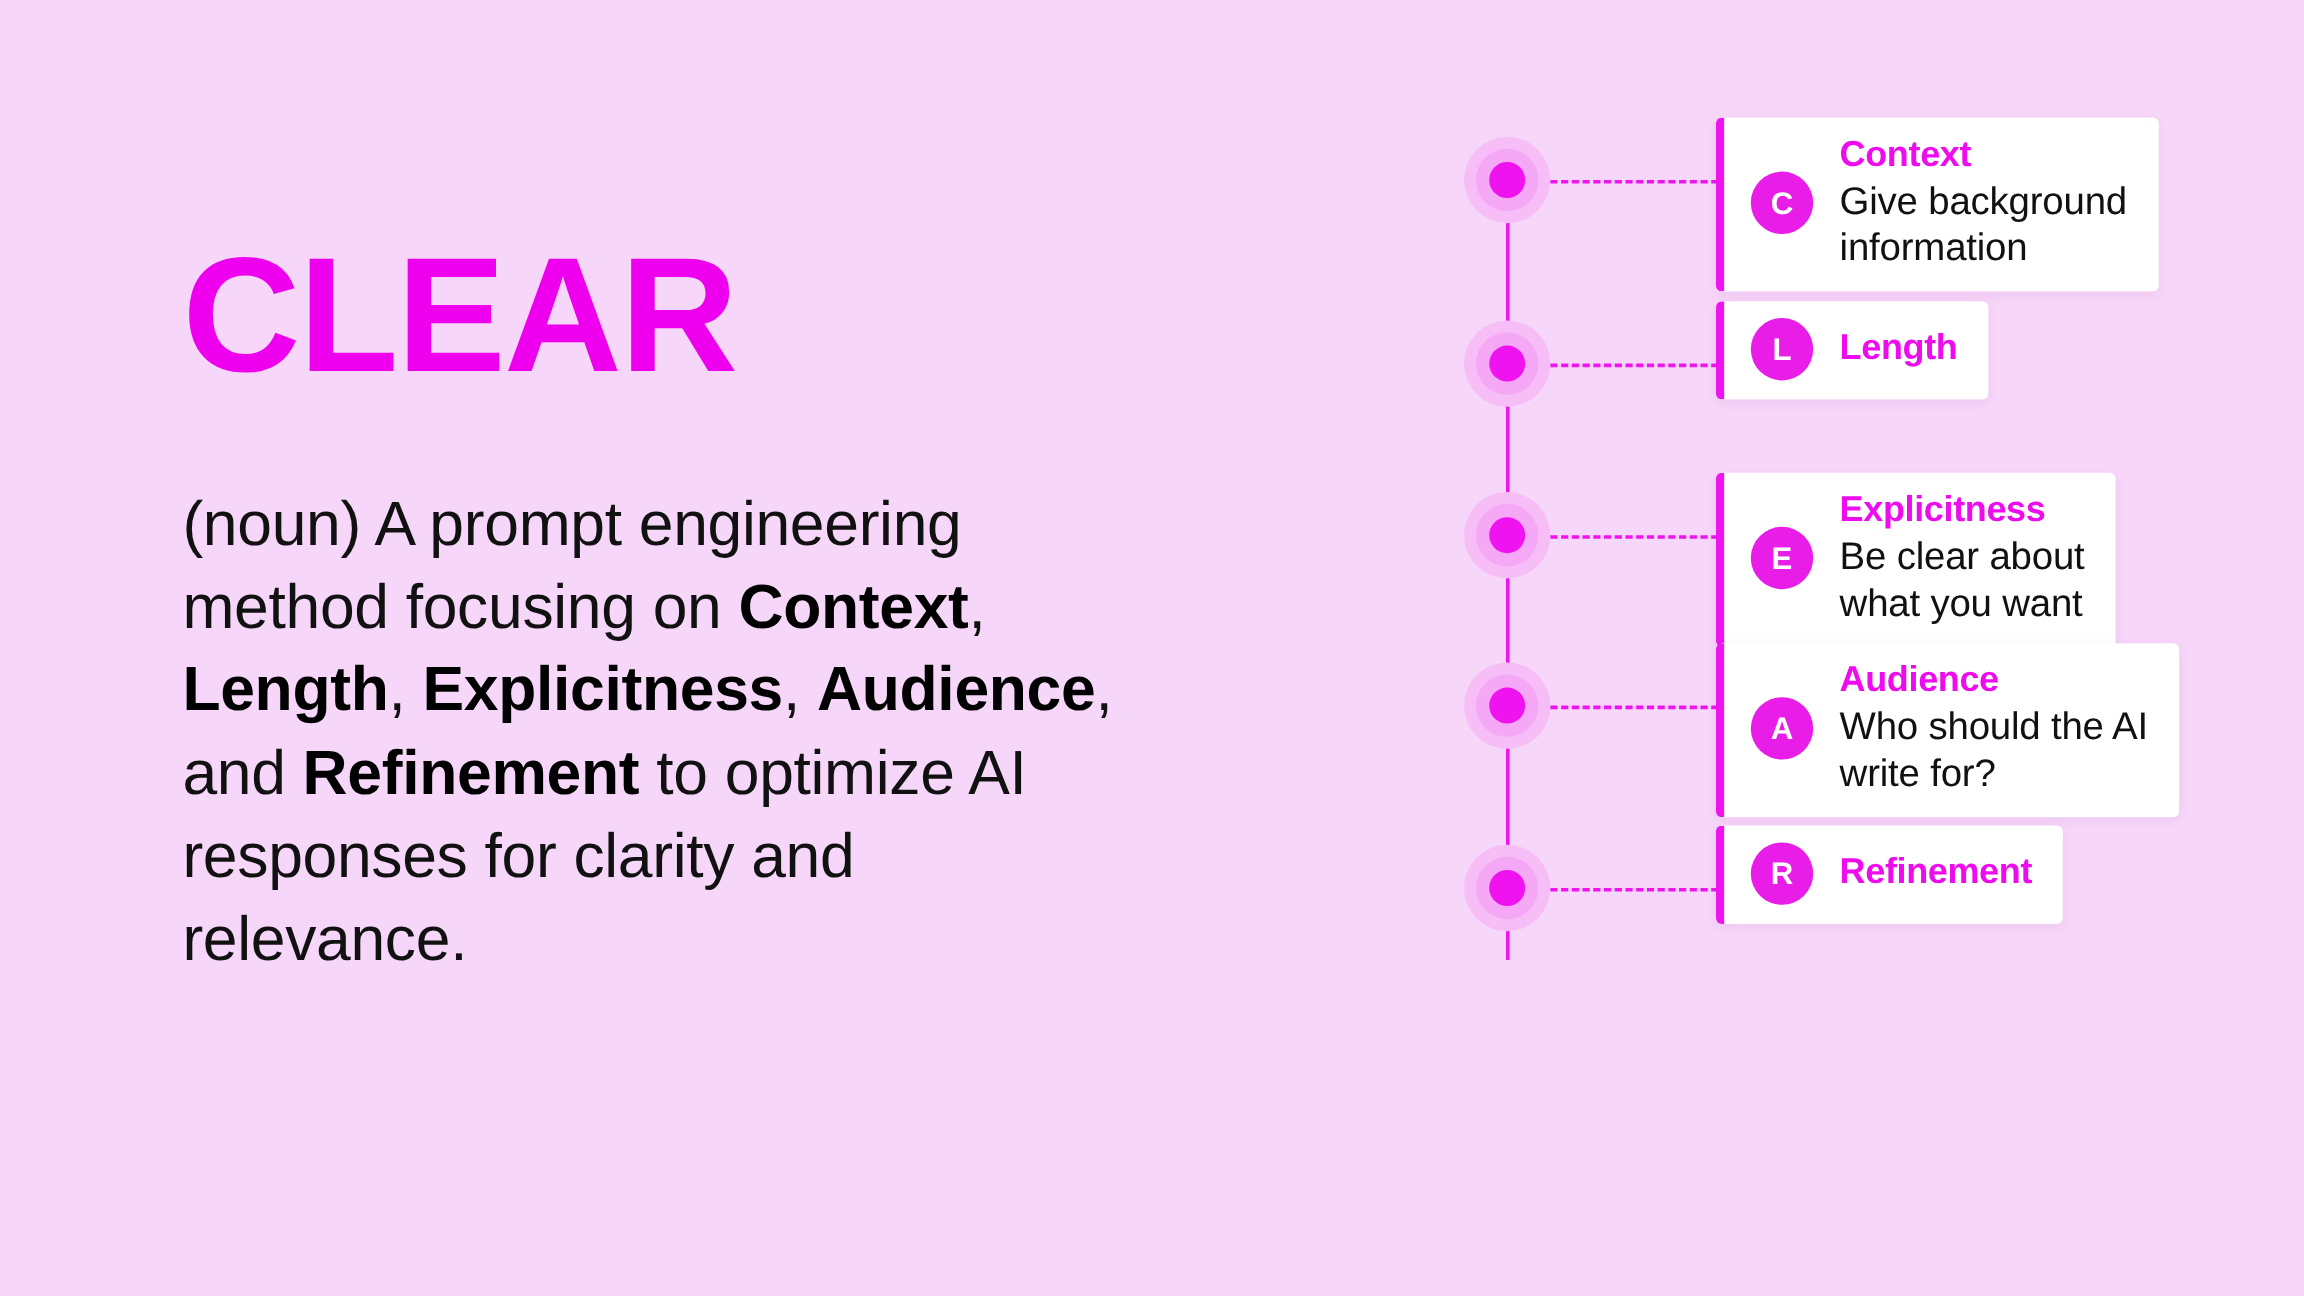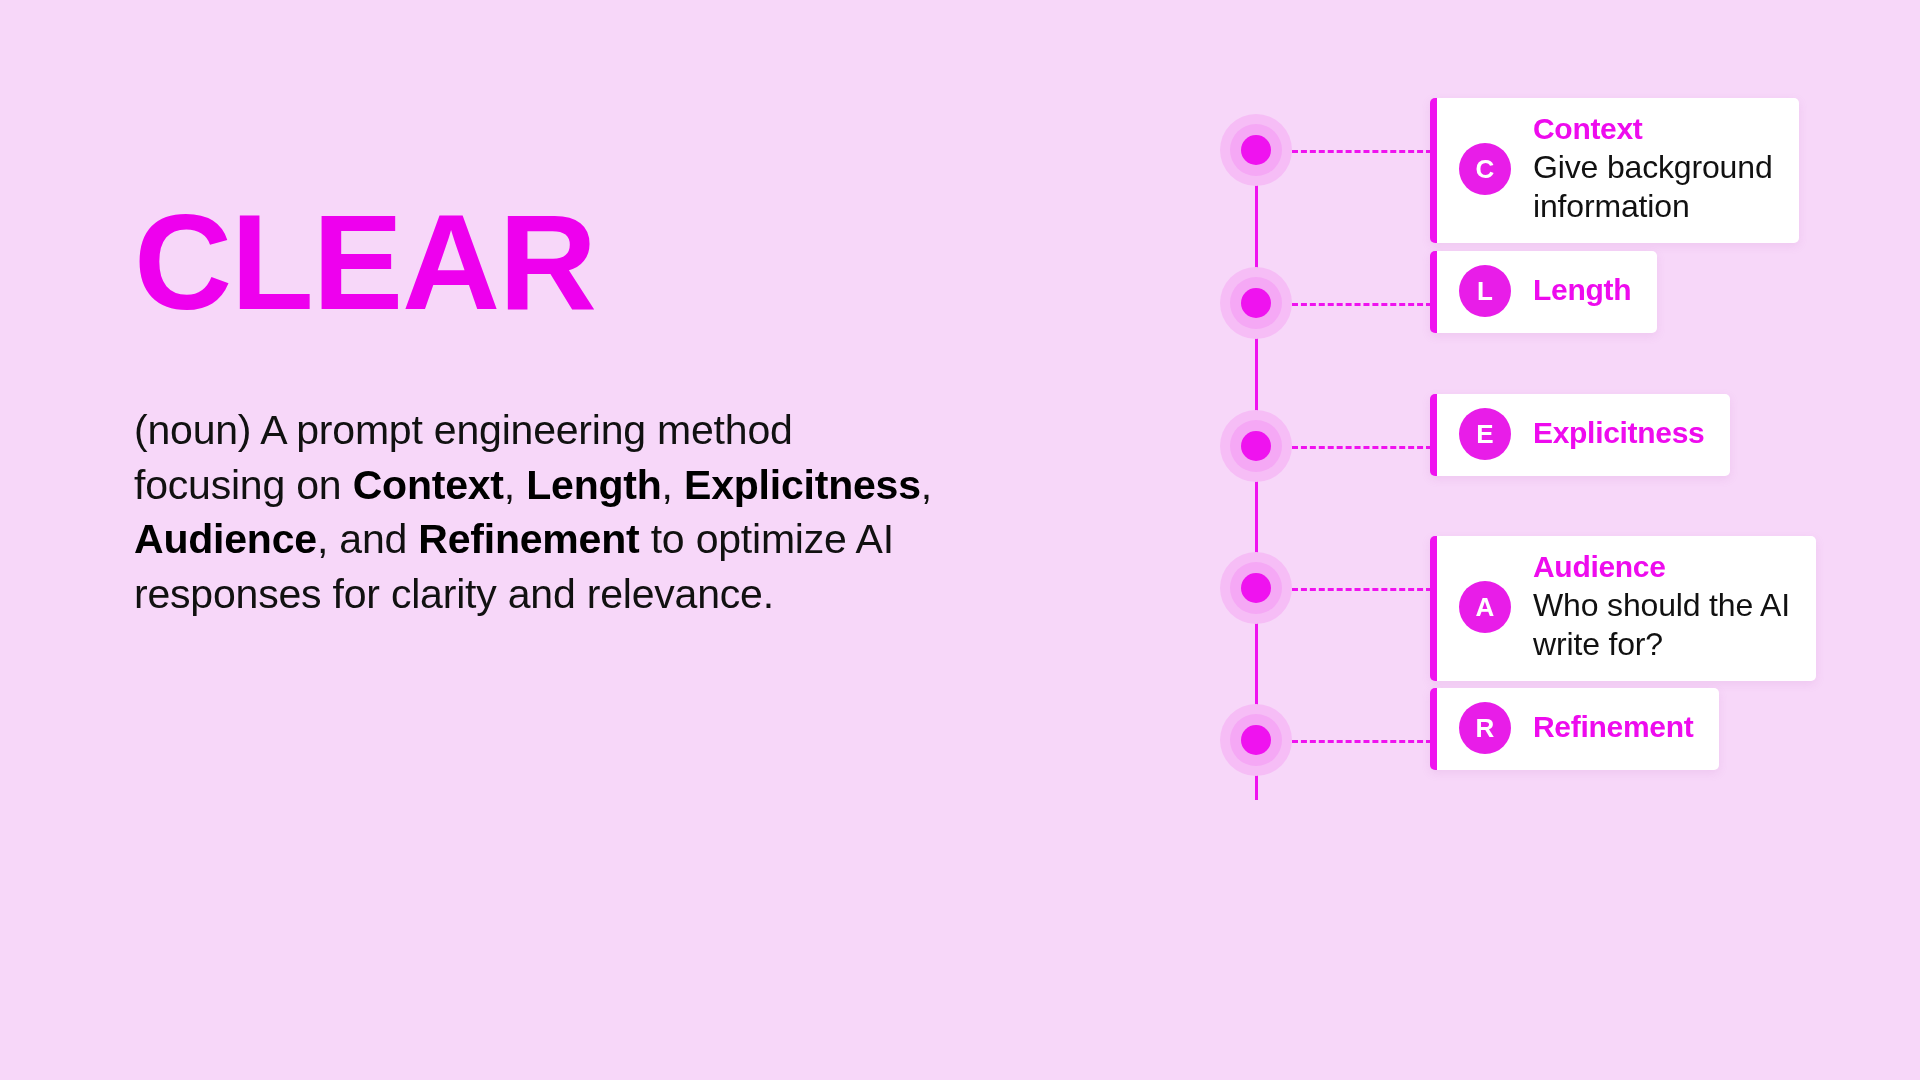--- a/index.html
+++ b/index.html
@@ -9,40 +9,40 @@
   }
   body {
     background:#f7d7f9;
     font-family:"Liberation Sans", sans-serif;
     position:relative;
   }
 
   
   #left-panel {
     position:absolute;
-    left:134px; top:200px;
+    left:152px; top:200px;
     width:820px;
   }
   #title-block {
     line-height:0.92;
     letter-spacing:-0.02em;
   }
   .title-line {
     display:block;
     font-size:136px;
     font-weight:bold;
     color:#ee00ee;
     white-space:nowrap;
   }
   .title-line.line1 { letter-spacing:-0.01em; }
   .title-line.line2 { letter-spacing:-0.025em; }
 
   #definition {
     margin-top:78px;
-    font-size:41px;
+    font-size:52px;
     line-height:1.33;
     color:#111111;
     font-weight:normal;
     letter-spacing:-0.005em;
     max-width:800px;
   }
   #definition b { font-weight:bold; color:#000000; }
 
   
   #timeline {
@@ -190,20 +190,22 @@
     <div class="node-wrap" style="top:24px;">
       <div class="ring-outer"></div>
       <div class="ring-mid"></div>
       <div class="node-dot"></div>
     </div>
     <div class="dash-line" style="top:60px;"></div>
     <div class="card" style="top:8px;">
       <div class="badge">E</div>
       <div class="card-text">
         <div class="card-title">Explicitness</div>
+        <div class="card-desc">Be clear about
+what you want</div>
       </div>
     </div>
   </div>
 
   <div class="tl-row" style="top:438px;">
     <div class="node-wrap" style="top:24px;">
       <div class="ring-outer"></div>
       <div class="ring-mid"></div>
       <div class="node-dot"></div>
     </div>

